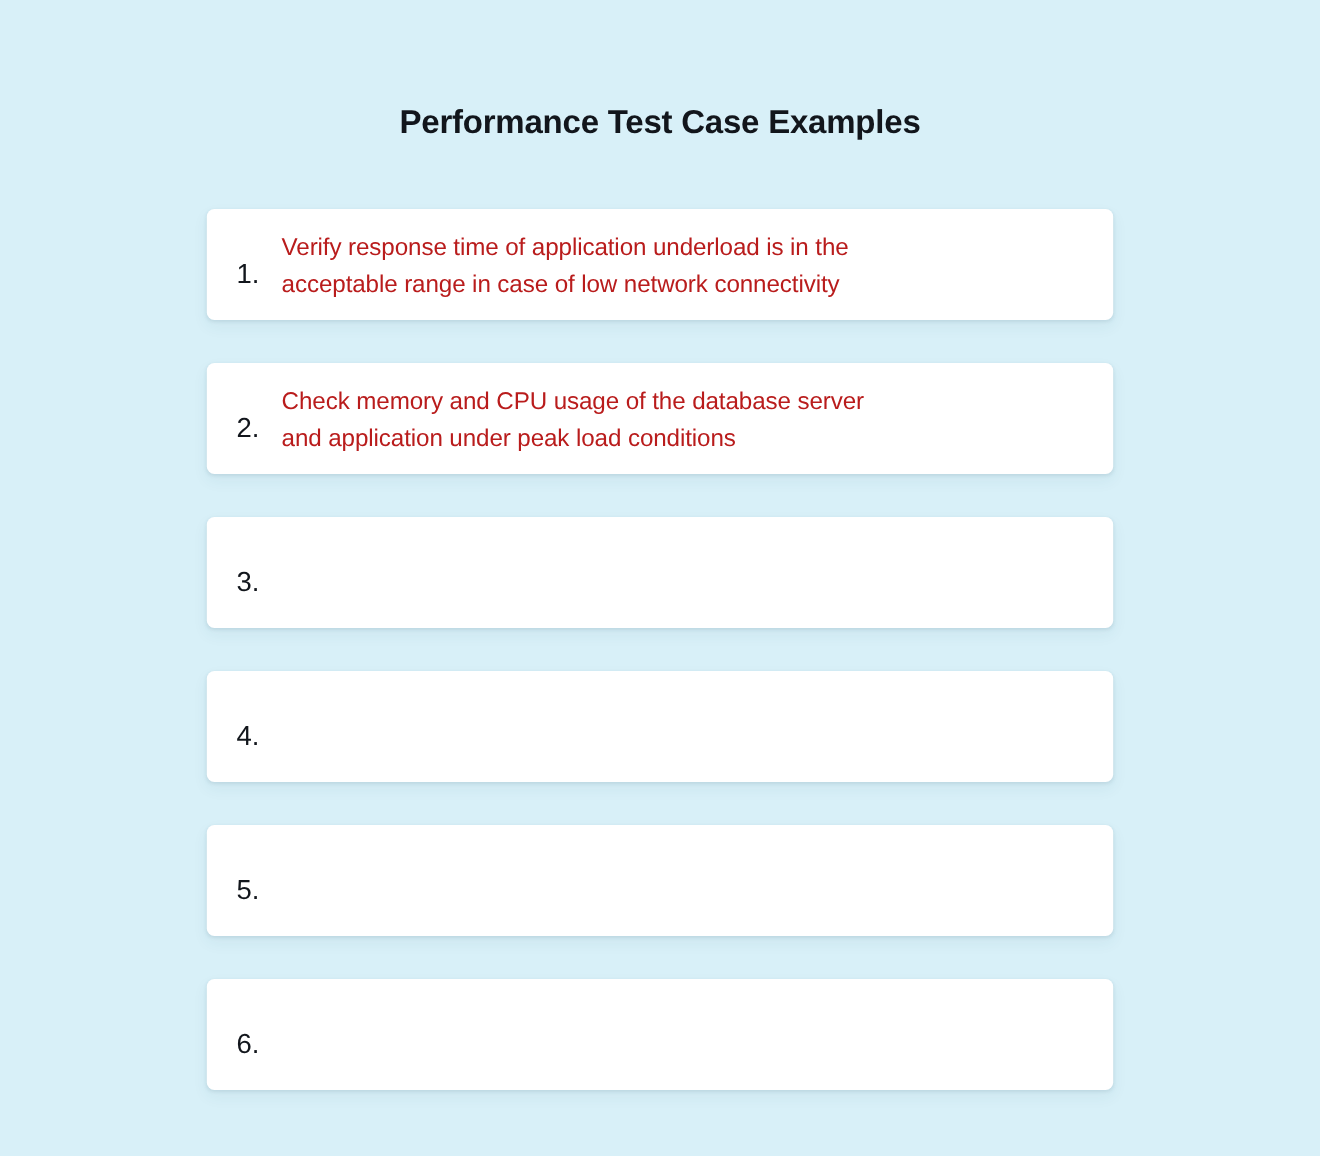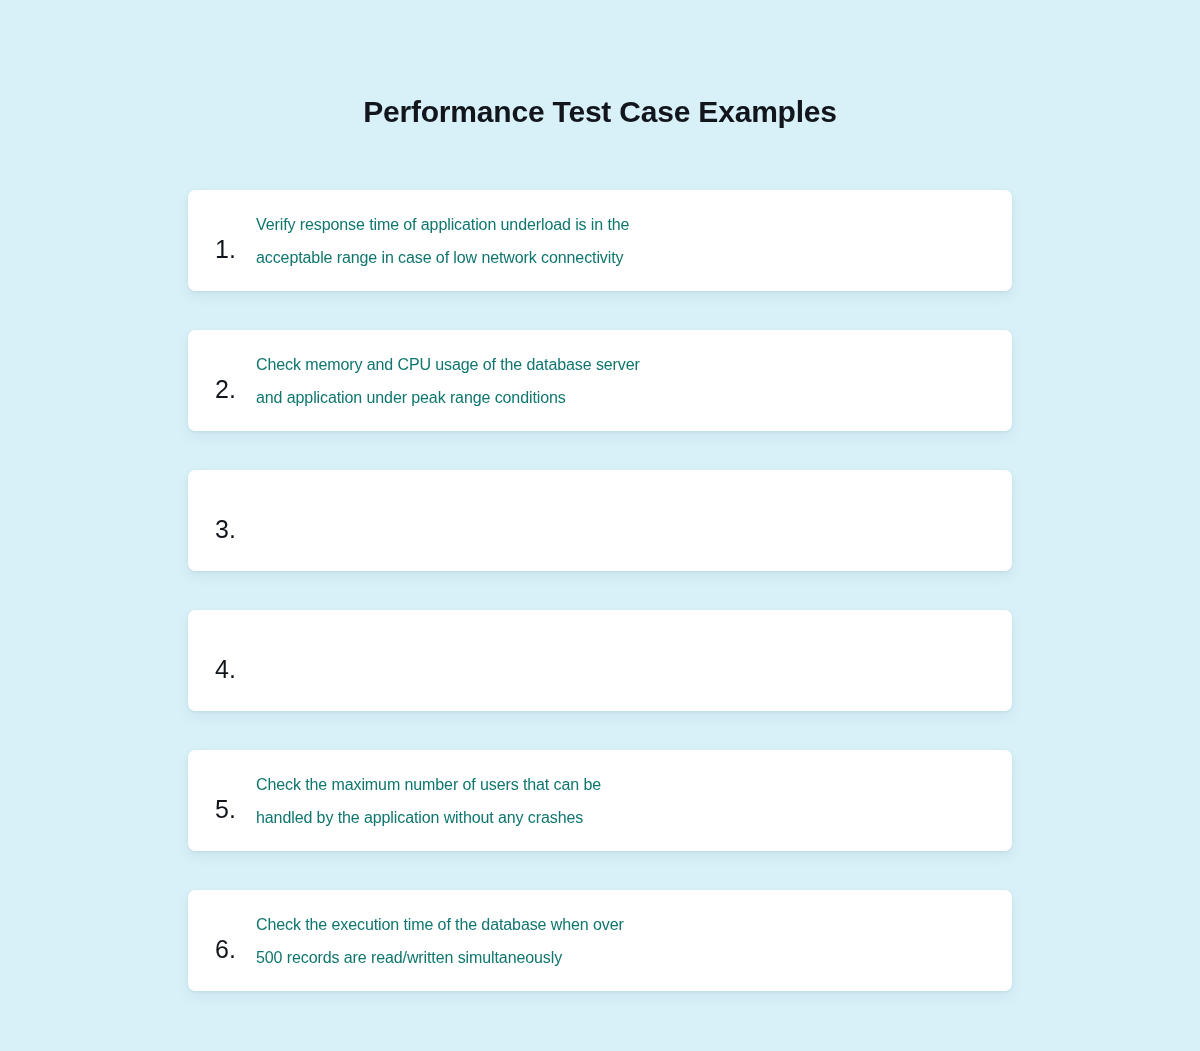--- a/index.html
+++ b/index.html
@@ -66,23 +66,23 @@
     color: #12161c;
     line-height: 1;
     align-self: center;
     position: relative;
     top: 9px;
   }
 
   .card-text {
     flex: 1 1 auto;
     padding-right: 26px;
-    font-size: 16px;
+    font-size: 22px;
     font-weight: 400;
-    color: #0f766e;
+    color: #b91c1c;
     line-height: 33px;
     letter-spacing: -0.1px;
     white-space: pre-line;
   }
 </style>
 </head>
 <body>
 
 <div class="page">
 
@@ -92,37 +92,33 @@
 
     <div class="card">
       <div class="card-number">1.</div>
       <div class="card-text">Verify response time of application underload is in the
 acceptable range in case of low network connectivity</div>
     </div>
 
     <div class="card">
       <div class="card-number">2.</div>
       <div class="card-text">Check memory and CPU usage of the database server
-and application under peak range conditions</div>
+and application under peak load conditions</div>
     </div>
 
     <div class="card">
       <div class="card-number">3.</div>
     </div>
 
     <div class="card">
       <div class="card-number">4.</div>
     </div>
 
     <div class="card">
       <div class="card-number">5.</div>
-      <div class="card-text">Check the maximum number of users that can be
-handled by the application without any crashes</div>
     </div>
 
     <div class="card">
       <div class="card-number">6.</div>
-      <div class="card-text">Check the execution time of the database when over
-500 records are read/written simultaneously</div>
     </div>
 
   </div>
 </div>
 
 </body></html>

